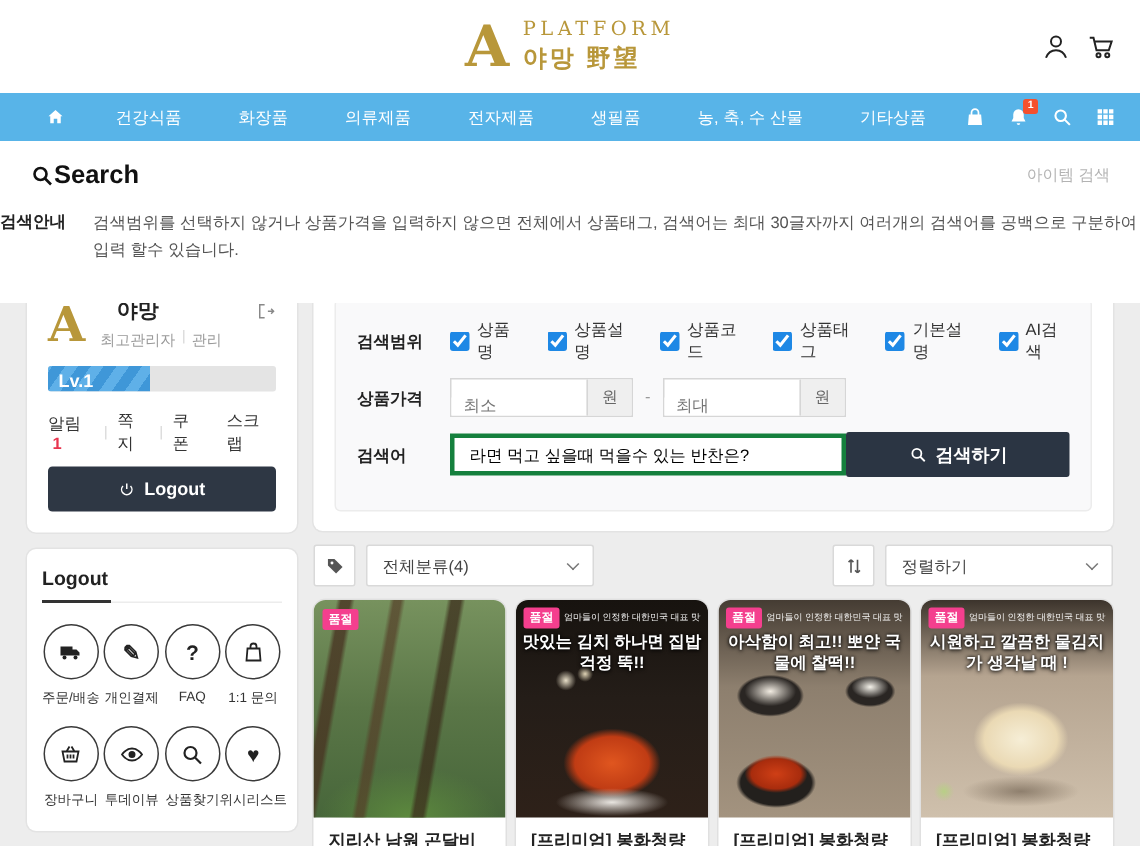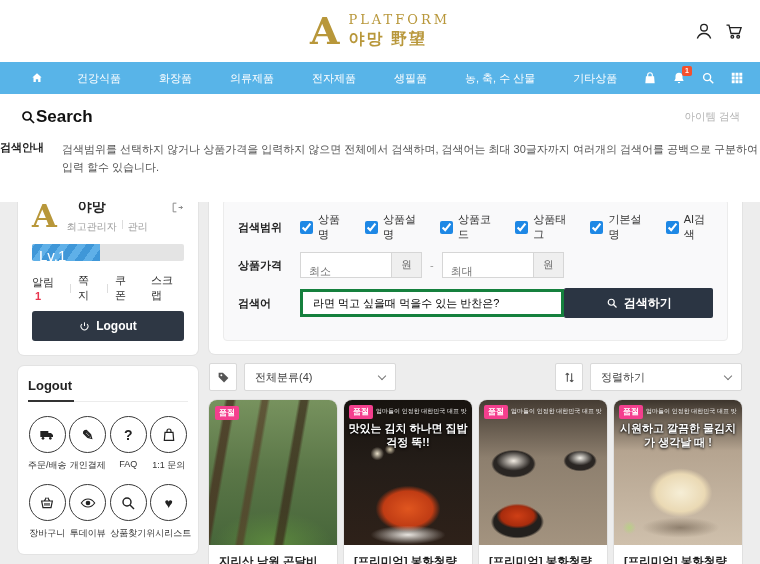--- a/index.html
+++ b/index.html
@@ -58,21 +58,21 @@
             font-weight:bold; line-height:1; }
   .prof-info { flex:1; }
   .prof-name-row { display:flex; align-items:center; justify-content:space-between;margin-left:11px; }
   .prof-name { font-size:14px; font-weight:bold; }
   .exit-ic { color:#888; cursor:pointer; } .exit-ic svg { width:13px; height:13px; }
   .prof-role { font-size:10px; color:#999; margin-top:4px; display:flex; gap:5px; }
   .level-bar { height:17px; background:#e4e4e4; border-radius:2px; position:relative;
                overflow:hidden; margin-bottom:9px; }
   .level-fill { position:absolute; top:0; bottom:0; left:0; width:45%;
                 background:repeating-linear-gradient(-55deg,#3f97d8 0 7px,#5fb0e8 7px 14px); }
-  .level-label { position:absolute; left:7px; top:3px; z-index:1; color:#fff; font-size:15px; font-weight:normal; }
+  .level-label { position:absolute; left:7px; top:3px; z-index:1; color:#fff; font-size:12px; font-weight:bold; }
   .prof-links { display:flex; align-items:center; gap:7px; font-size:11px; color:#333; padding:3px 0 8px; }
   .vsep { width:1px; height:9px; background:#ddd; }
   .count-red { color:#e8344e; font-weight:bold; margin-left:3px; }
   .spacer { flex:1; }
   .prof-mp { display:flex; align-items:center; gap:4px; font-size:11px; padding:2px 0 10px; }
   .prof-mp svg { width:10px; height:10px; }
   .mp-val { color:#e8344e; font-weight:bold; }
   .muted { color:#999; font-size:10px; }
   .logout-btn { width:100%; height:30px; background:#2e3744; color:#fff; border:none; border-radius:3px;
                 font-size:12px; font-weight:bold; display:flex; align-items:center; justify-content:center;
@@ -432,21 +432,21 @@
             <svg viewBox="0 0 24 24" fill="none" stroke="currentColor" stroke-width="2.4">
                 <circle cx="10.5" cy="10.5" r="6"></circle>
                 <path d="M15 15l6 6"></path>
               </svg>
             <span>검색하기</span>
           </button>
         </div>
 
         <div class="form-row top">
           <div class="form-label">검색안내</div>
-          <p class="guide-text">검색범위를 선택하지 않거나 상품가격을 입력하지 않으면 전체에서 검색하며, 검색어는 최대 30글자까지 여러개의 검색어를 공백으로 구분하여 입력 할수 있습니다.</p>
+          <p class="guide-text">검색범위를 선택하지 않거나 상품가격을 입력하지 않으면 전체에서 상품태그, 검색어는 최대 30글자까지 여러개의 검색어를 공백으로 구분하여 입력 할수 있습니다.</p>
         </div>
       </div>
     </section>
 
     <div class="filter-row">
       <div class="filter-group">
         <div class="icon-box">
             <svg viewBox="0 0 24 24" fill="currentColor">
               <path d="M3 3h8l10 10-8 8L3 11z"></path>
               <circle cx="8" cy="8" r="1.8" fill="#fff"></circle>
@@ -494,20 +494,21 @@
           <h4 class="p-title">[프리미엄] 봉화청량산 국산 포기김치 5kg</h4>
         </div>
       </article>
 
       <article class="product">
         <div class="p-img img-kimchi-radish">
           <div class="img-top">
             <span class="badge">품절</span>
             <span class="img-cap">엄마들이 인정한 대한민국 대표 맛있는 김치</span>
           </div>
+          <div class="img-headline">아삭함이 최고!! 뽀얀 국물에 찰떡!!</div>
         </div>
         <div class="p-info">
           <h4 class="p-title">[프리미엄] 봉화청량산 국산 석박지 5kg</h4>
         </div>
       </article>
 
       <article class="product">
         <div class="p-img img-kimchi-white">
           <div class="img-top">
             <span class="badge">품절</span>

